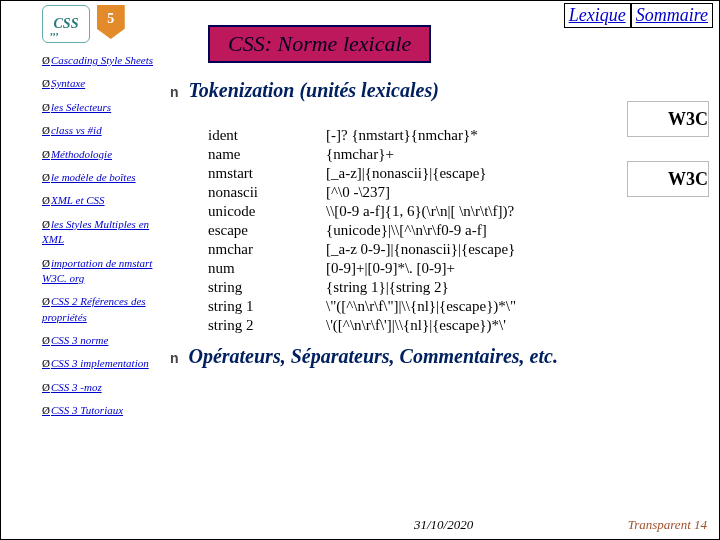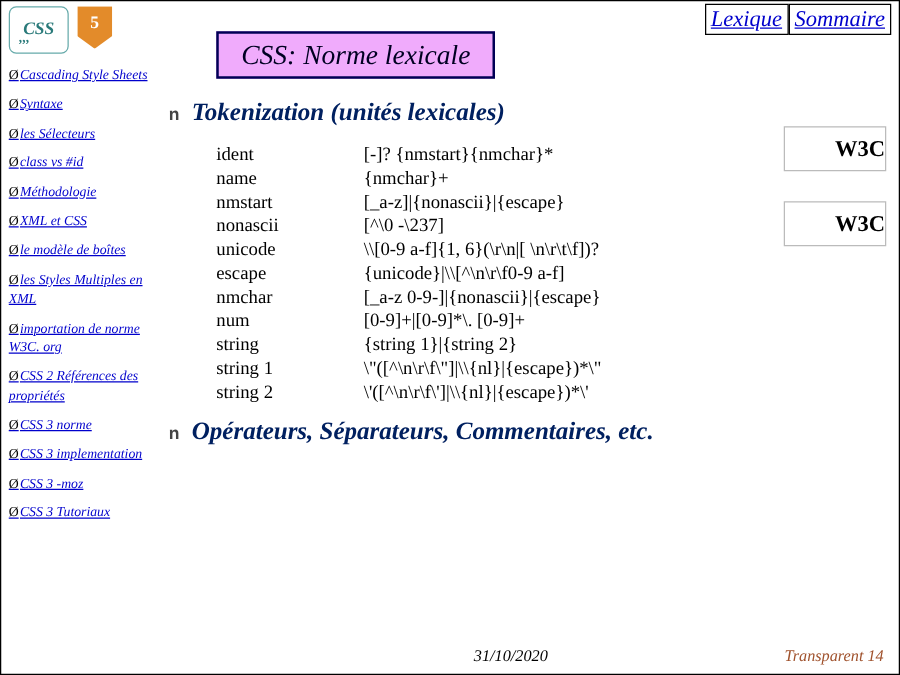--- a/index.html
+++ b/index.html
@@ -1,34 +1,34 @@
 <!DOCTYPE html>
 <html><head>
 <meta charset="utf-8">
 <style>
   * { margin: 0; padding: 0; box-sizing: border-box; }
   body { width: 720px; height: 540px; font-family: "Times New Roman", serif; background: #fff; position: relative; overflow: hidden; border: 1px solid #000; }
   .page { display: flex; width: 100%; height: 100%; }
-  .sidebar { width: 128px; padding: 4px 4px 4px 6px; font-size: 11px; line-height: 1.4; }
+  .sidebar { width: 128px; padding: 4px 4px 4px 6px; font-size: 11px; line-height: 1.4; margin-left: 35px; }
   .logo-box { width: 48px; height: 38px; border: 1px solid #6aa; border-radius: 6px; display: inline-flex; align-items: center; justify-content: center; font-weight: bold; font-style: italic; color: #2a7a7a; font-size: 14px; position: relative; }
   .logo-box::after { content: "’’’"; position: absolute; bottom: -2px; left: 6px; font-size: 11px; color: #2a7a7a; }
   .shield { display: inline-block; width: 28px; height: 34px; background: #e38b2a; clip-path: polygon(0 0,100% 0,100% 70%,50% 100%,0 70%); color: #fff; font-weight: bold; font-size: 14px; text-align: center; line-height: 28px; vertical-align: top; margin-left: 4px; }
   .nav { margin-top: 10px; }
   .nav a { display: block; color: #0000cc; text-decoration: underline; margin: 8px 0; font-style: italic; }
   .nav a::before { content: "Ø"; font-style: normal; color: #000; margin-right: 1px; }
   .main { flex: 1; padding: 4px 8px 4px 4px; position: relative; }
   .top-links { position: absolute; top: 2px; right: 6px; font-style: italic; font-size: 18px; }
   .top-links span { display: inline-block; border: 1px solid #000; padding: 1px 4px; color: #0000cc; text-decoration: underline; }
-  .title-bar { border: 2px solid #005; background: #f0abfc; padding: 4px 18px; font-size: 22px; font-style: italic; color: #002; display: inline-block; margin: 20px 0 6px 40px; }
+  .title-bar { border: 2px solid #005; background: #be185d; padding: 4px 18px; font-size: 22px; font-style: italic; color: #002; display: inline-block; margin: 20px 0 6px 40px; }
   .side-links { position: absolute; right: 6px; top: 36px; text-align: right; font-style: italic; font-size: 14px; }
   .side-links div { color: #0000cc; text-decoration: underline; margin: 6px 0; }
   .section { margin: 10px 0 4px 2px; }
   .section-head { font-size: 20px; font-weight: bold; font-style: italic; color: #002060; }
   .section-head::before { content: "n "; font-style: normal; font-family: Arial; font-size: 14px; color: #444; margin-right: 6px; }
-  table.tok { margin: 13px 0 4px 38px; border-collapse: collapse; font-size: 15px; font-family: "Times New Roman", serif; }
+  table.tok { margin: 24px 0 4px 38px; border-collapse: collapse; font-size: 15px; font-family: "Times New Roman", serif; }
   table.tok td { padding: 1px 0; vertical-align: top; }
   table.tok td.k { width: 118px; }
   .w3c { position: absolute; right: 10px; top: 100px; }
   .w3c-logo { width: 82px; height: 36px; border: 1px solid #bbb; margin-bottom: 24px; background: #fff; display: flex; flex-direction: row; align-items: center; justify-content: center; font-family: "Times New Roman", serif; padding-left: 40px; }
   .w3c-logo .big { font-size: 18px; font-weight: bold; }
   .w3c-logo .tag { width: 76px; height: 9px; background: #2a5fa8; color: #fff; font-size: 6px; display: flex; align-items: center; justify-content: center; }
   .footer { position: absolute; bottom: 4px; left: 0; right: 0; display: flex; justify-content: space-between; padding: 0 12px 2px 250px; font-size: 13px; }
   .footer .date { font-style: italic; }
   .footer .page-no { font-style: italic; color: #a0522d; }
 </style>
@@ -40,24 +40,24 @@
     <div>
       <span class="logo-box">CSS</span>
       <span class="shield">5</span>
     </div>
     <nav class="nav">
       <a>Cascading Style Sheets</a>
       <a>Syntaxe</a>
       <a>les Sélecteurs</a>
       <a>class vs #id</a>
       <a>Méthodologie</a>
+      <a>le modèle de boîtes</a>
       <a>XML et CSS</a>
-      <a>le modèle de boîtes</a>
       <a>les Styles Multiples en XML</a>
-      <a>importation de norme W3C. org</a>
+      <a>importation de nmstart W3C. org</a>
       <a>CSS 2 Références des propriétés</a>
       <a>CSS 3 norme</a>
       <a>CSS 3 implementation</a>
       <a>CSS 3 -moz</a>
       <a>CSS 3 Tutoriaux</a>
     </nav>
   </div>
 
   <div class="main">
     <div class="top-links">

